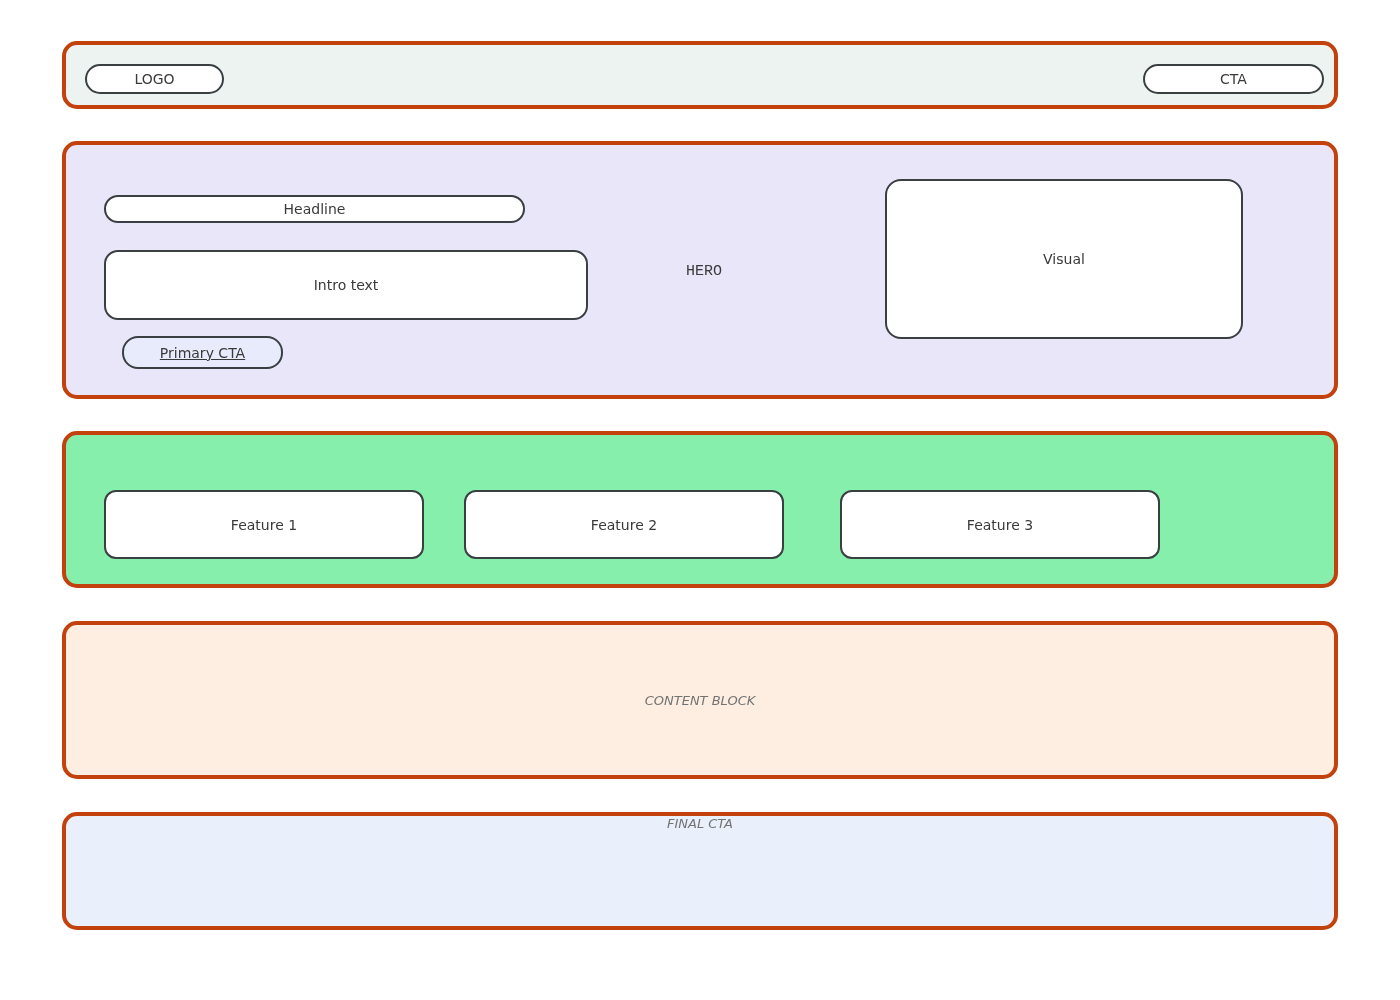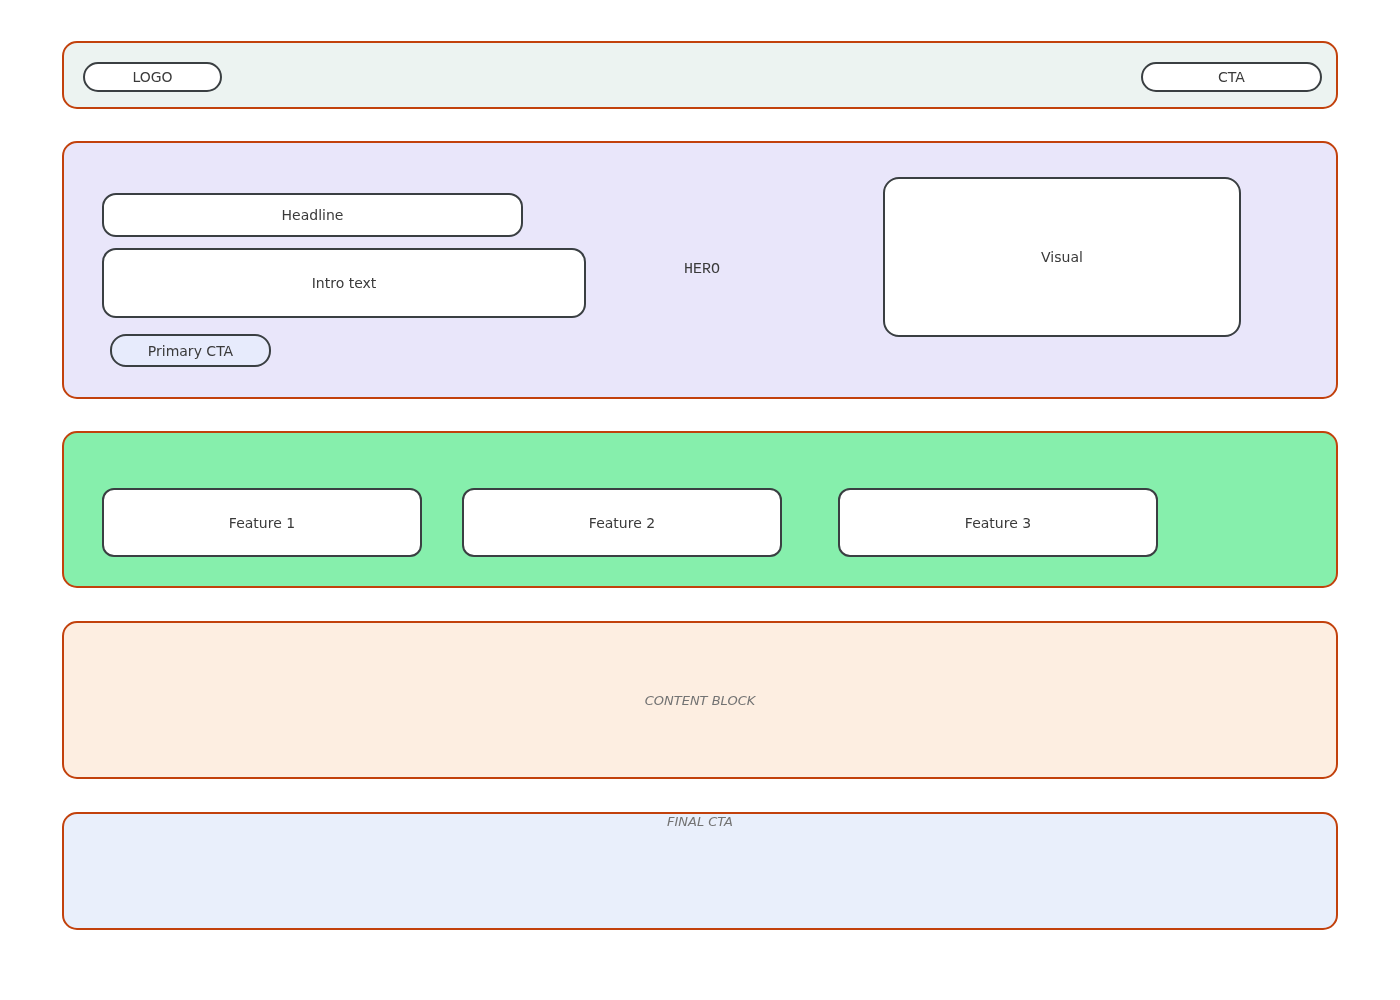--- a/index.html
+++ b/index.html
@@ -6,21 +6,21 @@
   html, body { width: 1400px; height: 1000px; background: #ffffff; }
   body {
     font-family: "DejaVu Sans", "Liberation Sans", sans-serif;
     color: #3a3a3a;
     position: relative;
   }
   .section {
     position: absolute;
     left: 62px;
     width: 1276px;
-    border: 2px solid #c2410c;
+    border: 4px solid #c2410c;
     border-radius: 15px;
   }
   .box {
     position: absolute;
     background: #ffffff;
     border: 2px solid #3a3f42;
     display: flex;
     align-items: center;
     justify-content: center;
     font-size: 14px;
@@ -29,23 +29,23 @@
   .pill { border-radius: 16px; }
   .rounded { border-radius: 14px; }
 
   
   .topbar { top: 41px; height: 68px; background: #ecf3f1; }
   .logo-pill { left: 19px; top: 19px; width: 139px; height: 30px; }
   .cta-pill  { left: 1077px; top: 19px; width: 181px; height: 30px; }
 
   
   .hero { top: 141px; height: 258px; background: #e9e6fa; }
-  .headline-box { left: 38px; top: 50px;  width: 421px; height: 44px; }
+  .headline-box { left: 38px; top: 50px;  width: 421px; height: 28px; }
   .intro-box    { left: 38px; top: 105px; width: 484px; height: 70px; }
-  .primary-cta  { left: 46px; top: 191px; width: 161px; height: 33px; background: #e7ebfc; }
+  .primary-cta  { left: 56px; top: 191px; width: 161px; height: 33px; background: #e7ebfc; text-decoration: underline; }
   .hero-label {
     position: absolute; left: 508px; top: 118px; width: 260px;
     text-align: center; font-size: 15px; color: #3a3a3a; font-family: Liberation Mono, monospace;
   }
   .visual-box { left: 819px; top: 34px; width: 358px; height: 160px; border-radius: 16px; }
 
   
   .features { top: 431px; height: 157px; background: #86efac; }
   .feature-box { top: 55px; width: 320px; height: 69px; border-radius: 12px; }
   .feature-1 { left: 38px; }

